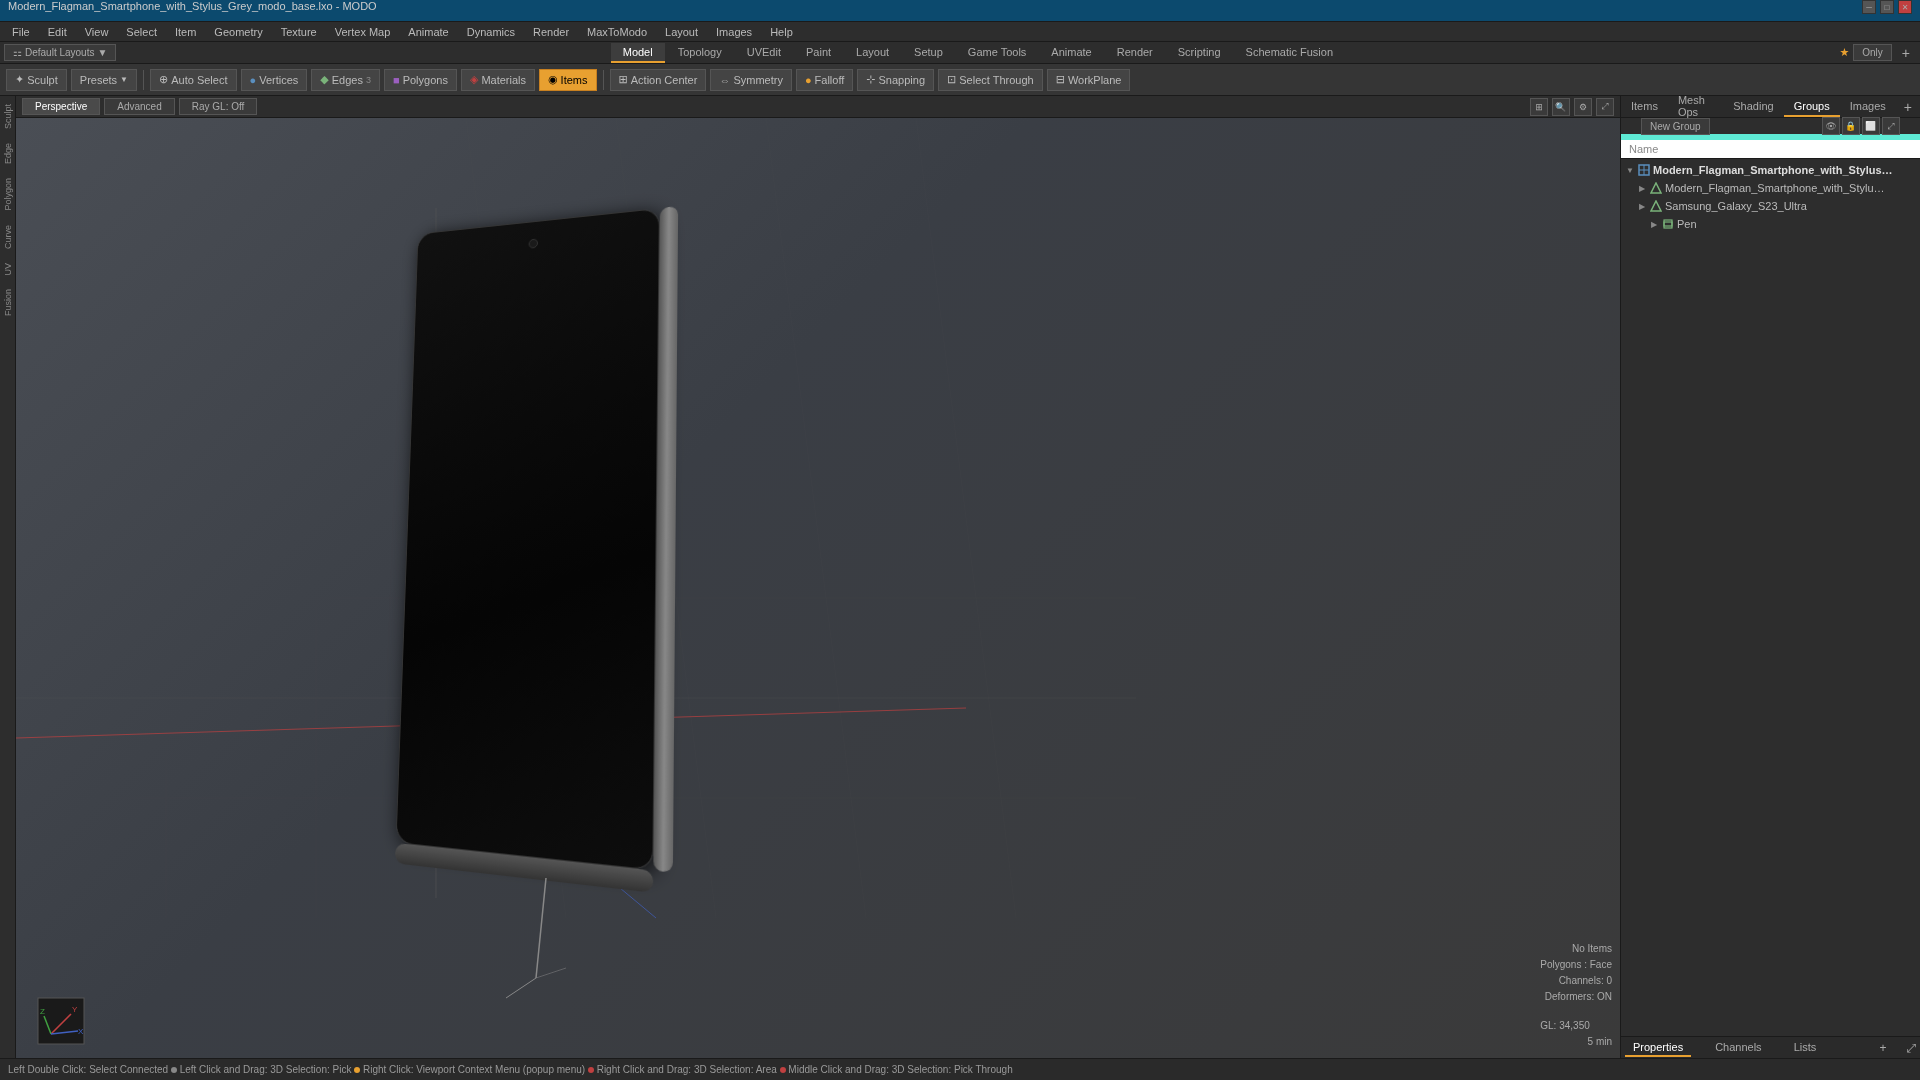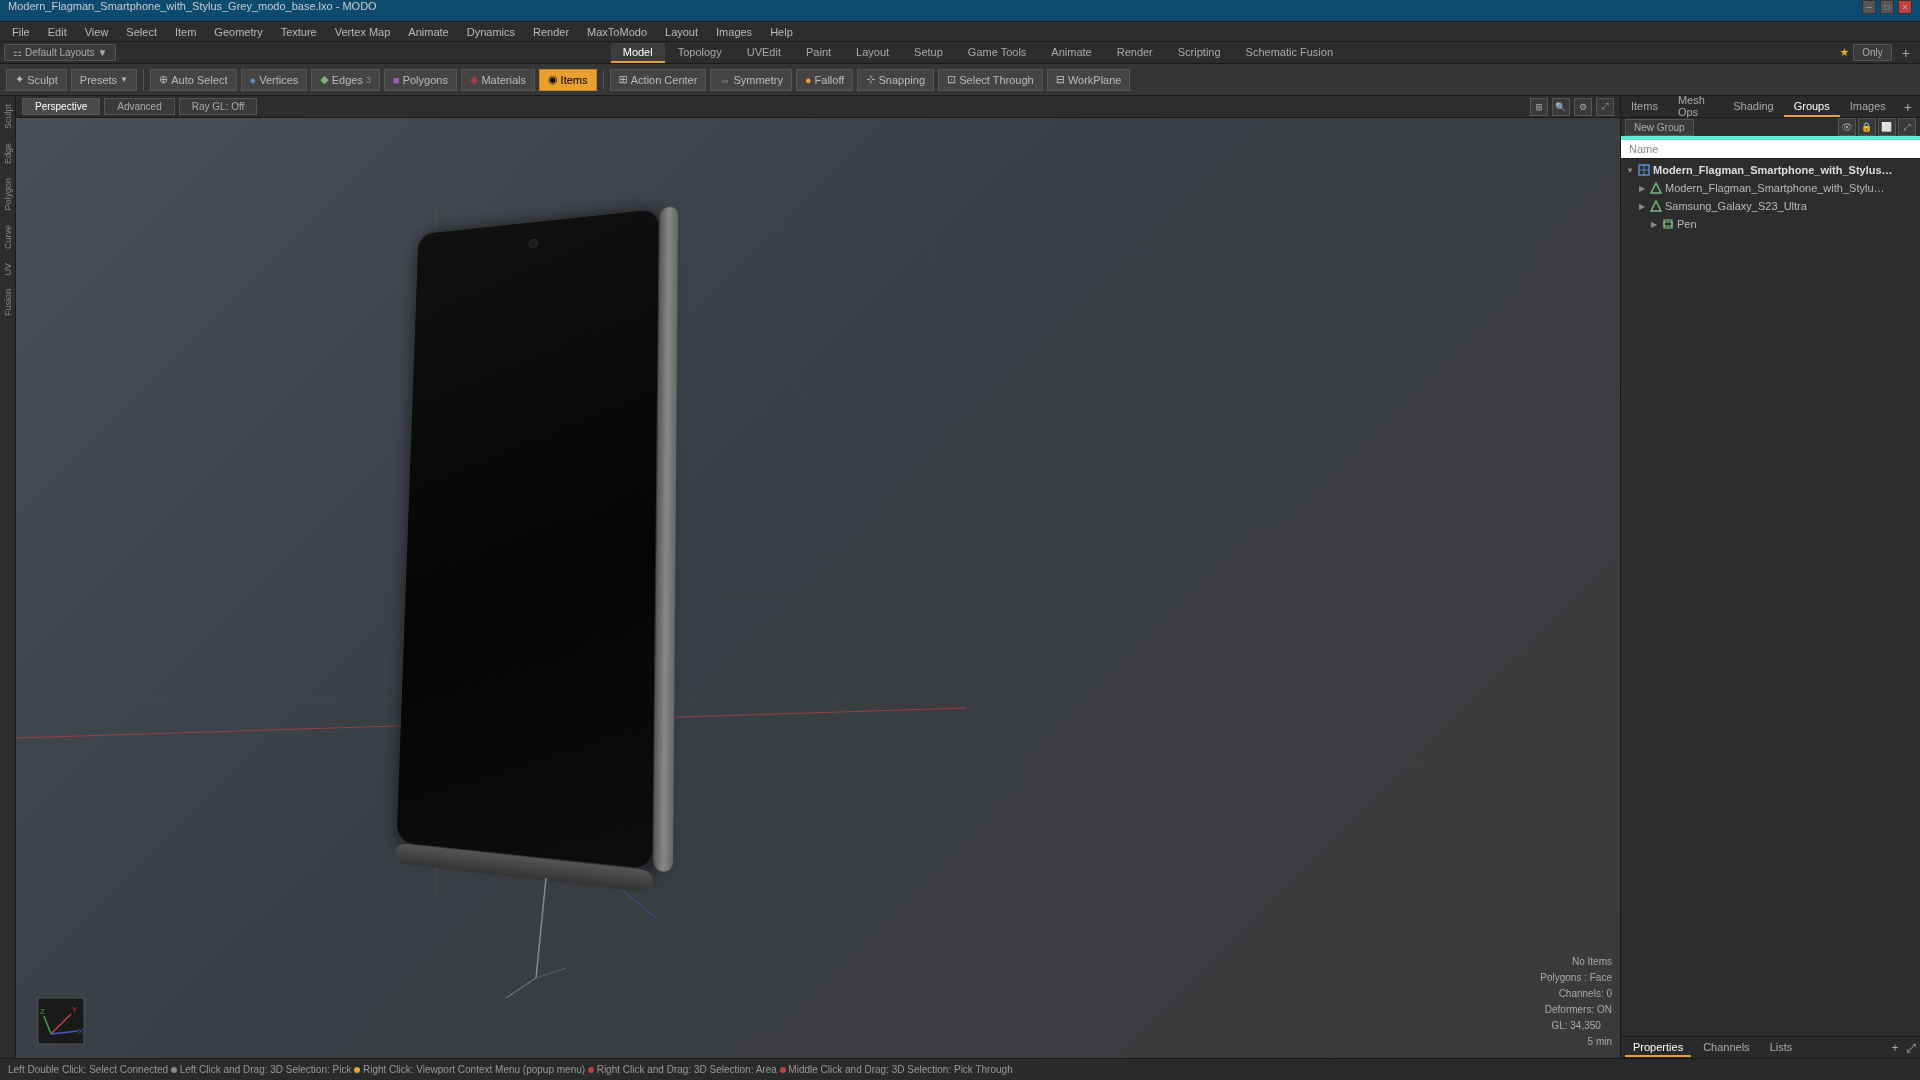--- a/index.html
+++ b/index.html
@@ -326,23 +326,23 @@
       color: #aaa;
       cursor: pointer;
       font-size: 14px;
     }
 
     #right-panel-toolbar {
       height: 22px;
       background: #2d2d2d;
       display: flex;
       align-items: center;
-      padding: 0 4px;
+      padding: 0 20px;
       gap: 16px;
-      border-bottom: 4px solid #5eead4;
+      border-bottom: 6px solid #5eead4;
     }
     .rp-tool-btn {
       width: 18px;
       height: 18px;
       background: #3a3a3a;
       border: 1px solid #555;
       color: #aaa;
       font-size: 9px;
       cursor: pointer;
       display: flex;
@@ -396,21 +396,21 @@
     .icon-mesh { color: #5a8fbf; }
     .icon-layer { color: #7ab37a; }
 
     #right-panel-bottom {
       height: 22px;
       background: #2a2a2a;
       display: flex;
       align-items: center;
       border-top: 1px solid #1a1a1a;
       padding: 0 4px;
-      gap: 4px;
+      gap: 16px;
     }
     .rp-bottom-tab {
       padding: 2px 8px;
       font-size: 11px;
       color: #aaa;
       cursor: pointer;
       border-bottom: 2px solid transparent;
     }
     .rp-bottom-tab.active { color: #fff; border-bottom: 2px solid #e8a030; }
     .expand-btn {
@@ -641,21 +641,21 @@
         </div>
         <div class="prop-row" style="justify-content:flex-start;">
           <span>Polygons : Face</span>
         </div>
         <div class="prop-row" style="justify-content:flex-end;">
           <span>Channels: 0</span>
         </div>
         <div class="prop-row" style="justify-content:flex-end;">
           <span>Deformers: ON</span>
         </div>
-        <div class="prop-row" style="justify-content:center;">
+        <div class="prop-row" style="justify-content:flex-start;margin-top:13px;">
           <span>GL: 34,350</span>
         </div>
         <div class="prop-row" style="justify-content:flex-end;">
           <span>5 min</span>
         </div>
       </div>
 
       <div id="axis-gizmo">
         <svg width="50" height="50" xmlns="http://www.w3.org/2000/svg">
           <rect x="2" y="2" width="46" height="46" fill="#1a1a1a" stroke="#555" stroke-width="1"></rect>

